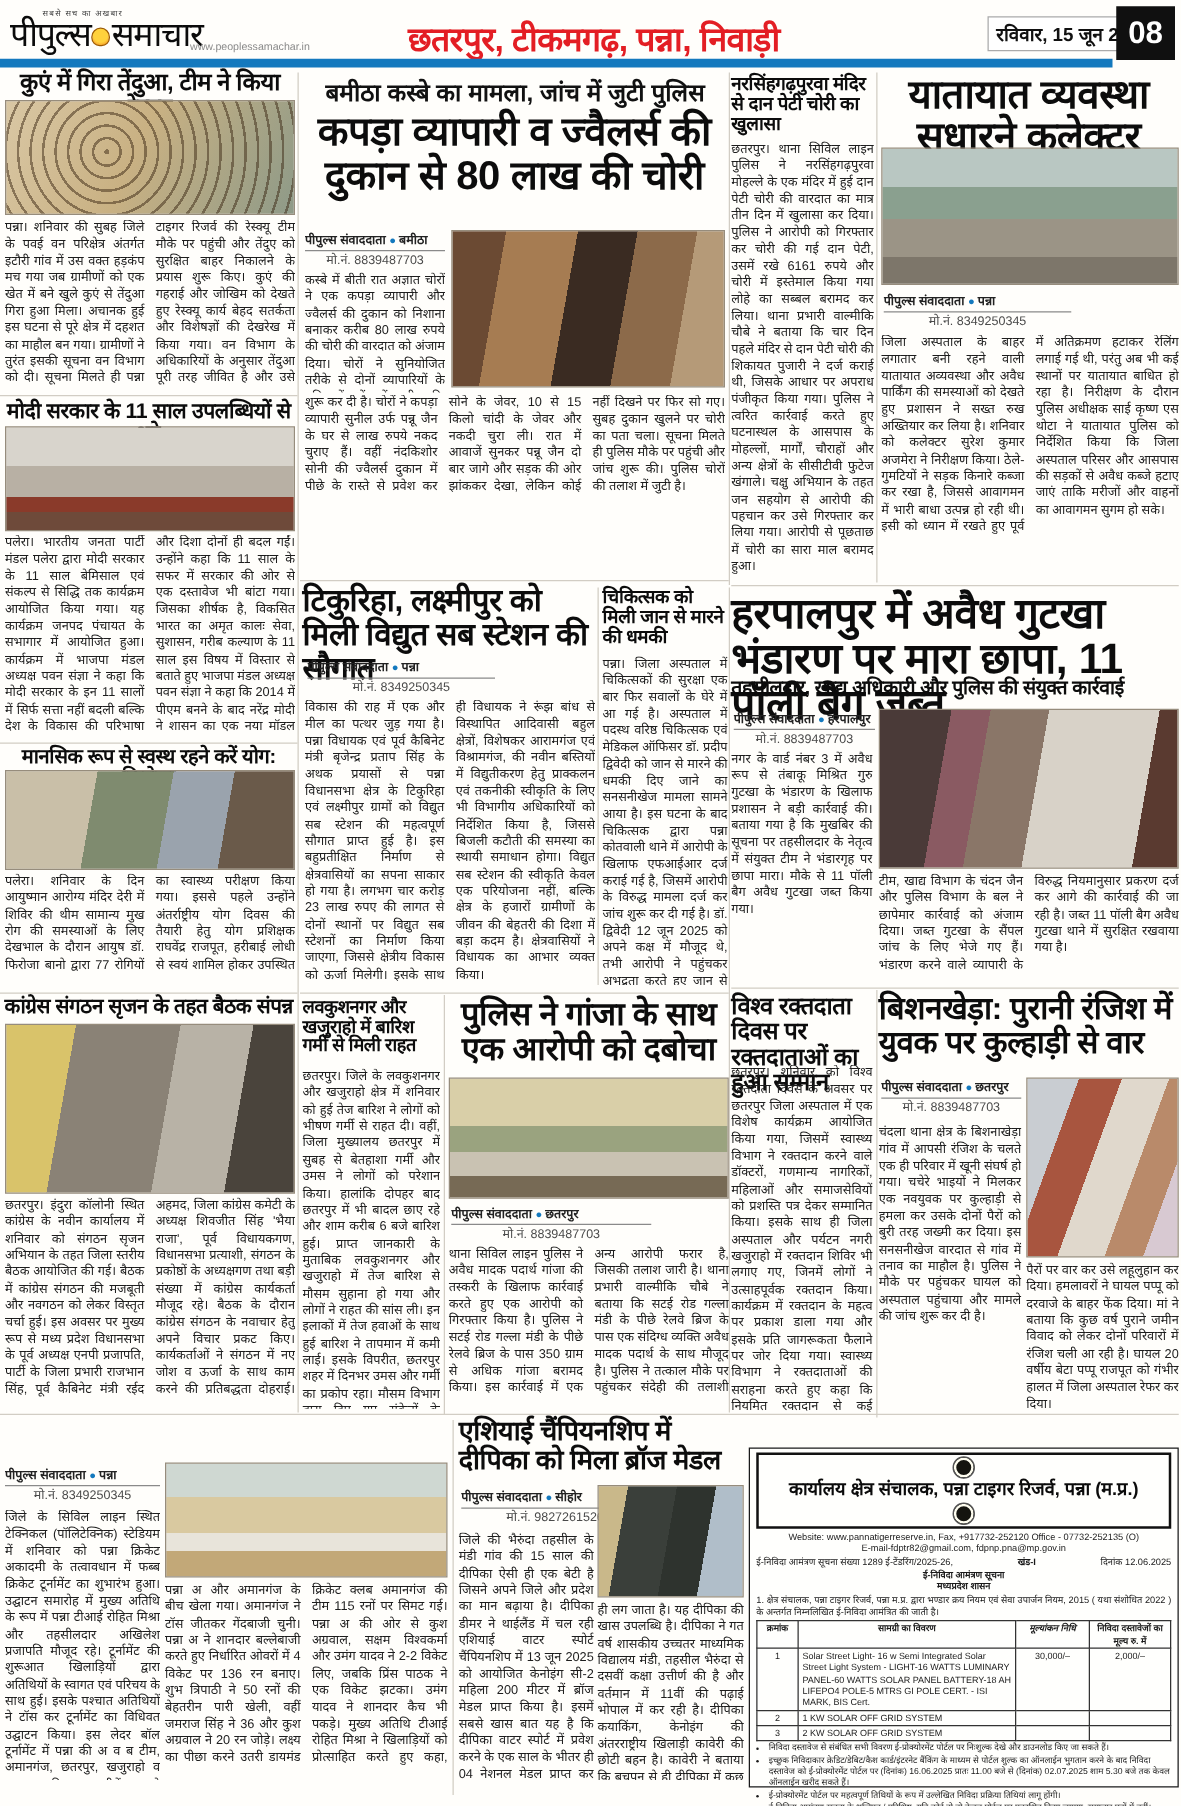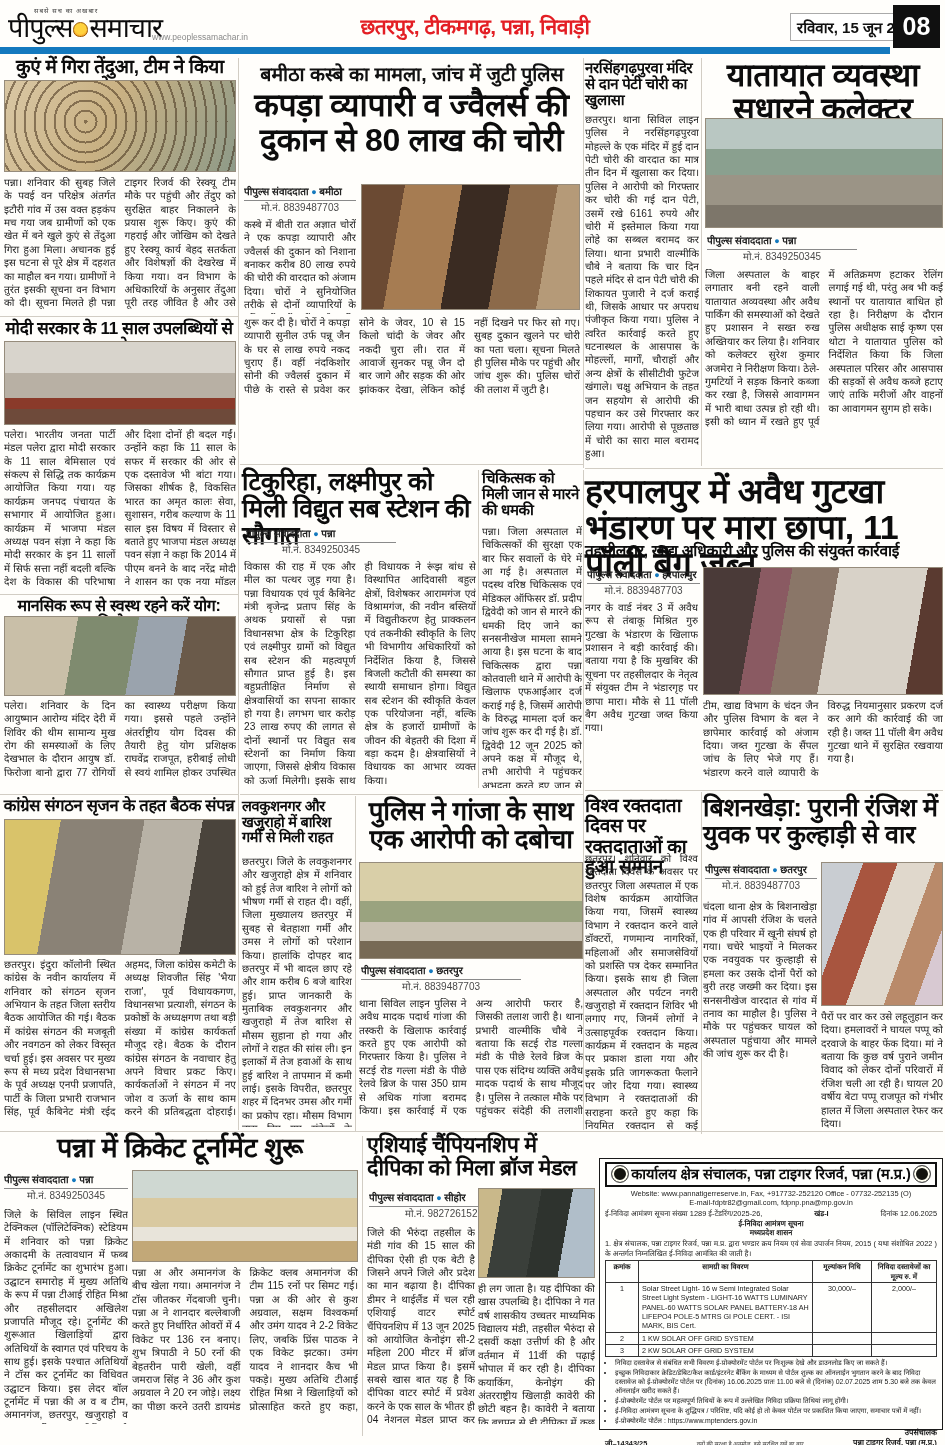--- a/index.html
+++ b/index.html
@@ -17,27 +17,27 @@
   .photo{border:1px solid #968c7c;box-sizing:border-box;}
   .vline{position:absolute;width:1px;background:#d2cdc4;}
   .hline{position:absolute;height:1px;background:#d2cdc4;}
   .ctr{text-align:center;}
   
   #mast-logo{font-weight:normal;font-size:27px;letter-spacing:-1px;color:#0b0b0b;line-height:1;}
   #tagline{font-size:6.5px;color:#444;letter-spacing:1px;margin-left:26px;}
   .bulb{display:inline-block;width:13px;height:13px;border-radius:50% 50% 45% 45%;
         background:radial-gradient(circle at 50% 40%,#ffd23d 0 55%,#f07d1a 100%);
         border:1px solid #9c5a00;vertical-align:baseline;margin:0 1px;}
-  #edition{color:#e31e24;font-weight:bold;font-size:21px;text-align:center;letter-spacing:-.5px;}
+  #edition{color:#e31e24;font-weight:bold;font-size:27px;text-align:center;letter-spacing:-.5px;}
   #datebox{font-size:15px;font-weight:bold;color:#111;border:1px solid #aaa;padding:3px 6px;background:#fff;}
   #pageno{background:#101010;color:#fff;font-weight:bold;font-size:25px;display:flex;align-items:center;justify-content:center;}
   #bluebar{background:#1479be;}
   
   #notice{border:1.5px solid #1a1a1a;background:#fffffd;box-sizing:border-box;padding:3px 5px;font-size:7.4px;line-height:1.3;}
-  #notice .nhead{border:2px solid #111;display:flex;align-items:center;justify-content:space-between;padding:1px 4px;margin-bottom:2px;}
+  #notice .nhead{border:2px solid #111;display:flex;align-items:center;justify-content:space-between;padding:1px 4px;margin-bottom:2px;flex-direction:column;}
   #notice .nhead .t{font-weight:bold;font-size:14.5px;color:#0b0b0b;flex:1;text-align:center;}
   .emblem{width:16px;height:16px;border-radius:50%;background:#14140f;border:1px solid #555;
           box-shadow:inset 0 0 0 2px #fffef0;flex:0 0 auto;}
   #notice .contact{text-align:center;color:#222;}
   #notice .meta{display:flex;justify-content:space-between;margin-top:1px;}
   #notice .cb{font-weight:bold;text-align:center;}
   #notice table{width:100%;border-collapse:collapse;margin-top:2px;}
   #notice th,#notice td{border:1px solid #333;padding:1px 3px;font-size:7.2px;vertical-align:top;}
   #notice th{font-weight:bold;text-align:center;}
   #notice ul{margin:2px 0 0 10px;padding:0;}
@@ -139,21 +139,20 @@
   <div class="abs hl" style="left:585px;top:796px;width:113px;font-size:19px;">विश्व रक्तदाता दिवस पर रक्तदाताओं का हुआ सम्मान</div>
   <div class="abs body" style="left:585px;top:852px;width:113px;height:280px;">छतरपुर। शनिवार को विश्व रक्तदाता दिवस के अवसर पर छतरपुर जिला अस्पताल में एक विशेष कार्यक्रम आयोजित किया गया, जिसमें स्वास्थ्य विभाग ने रक्तदान करने वाले डॉक्टरों, गणमान्य नागरिकों, महिलाओं और समाजसेवियों को प्रशस्ति पत्र देकर सम्मानित किया। इसके साथ ही जिला अस्पताल और पर्यटन नगरी खजुराहो में रक्तदान शिविर भी लगाए गए, जिनमें लोगों ने उत्साहपूर्वक रक्तदान किया। कार्यक्रम में रक्तदान के महत्व पर प्रकाश डाला गया और इसके प्रति जागरूकता फैलाने पर जोर दिया गया। स्वास्थ्य विभाग ने रक्तदाताओं की सराहना करते हुए कहा कि नियमित रक्तदान से कई जिंदगियां बच सकती है।</div>
 
   <div class="abs hl" style="left:703px;top:794px;width:242px;font-size:25px;">बिशनखेड़ा: पुरानी रंजिश में युवक पर कुल्हाड़ी से वार</div>
   <div class="abs byline" style="left:705px;top:862px;width:112px;"><span>पीपुल्स संवाददाता</span> <span class="place">छतरपुर</span></div>
   <div class="abs mob" style="left:705px;top:878px;width:112px;">मो.नं. 8839487703</div>
   <div class="abs photo" style="left:821px;top:862px;width:122px;height:144px;background:linear-gradient(110deg,#c9cdd2 0 24%,#a8553f 24% 44%,#e0d8cc 44% 66%,#b98a6a 66% 84%,#d8c9d2 84%);"></div>
   <div class="abs body" style="left:703px;top:900px;width:114px;height:232px;">चंदला थाना क्षेत्र के बिशनाखेड़ा गांव में आपसी रंजिश के चलते एक ही परिवार में खूनी संघर्ष हो गया। चचेरे भाइयों ने मिलकर एक नवयुवक पर कुल्हाड़ी से हमला कर उसके दोनों पैरों को बुरी तरह जख्मी कर दिया। इस सनसनीखेज वारदात से गांव में तनाव का माहौल है। पुलिस ने मौके पर पहुंचकर घायल को अस्पताल पहुंचाया और मामले की जांच शुरू कर दी है।</div>
   <div class="abs body" style="left:821px;top:1010px;width:122px;height:122px;">पैरों पर वार कर उसे लहूलुहान कर दिया। हमलावरों ने घायल पप्पू को दरवाजे के बाहर फेंक दिया। मां ने बताया कि कुछ वर्ष पुराने जमीन विवाद को लेकर दोनों परिवारों में रंजिश चली आ रही है। घायल 20 वर्षीय बेटा पप्पू राजपूत को गंभीर हालत में जिला अस्पताल रेफर कर दिया।</div>
 
-  <div class="abs hl ctr" style="left:0;top:1134px;width:360px;font-size:27px;">पन्ना में क्रिकेट टूर्नामेंट शुरू</div>
   <div class="abs byline" style="left:4px;top:1172px;width:124px;"><span>पीपुल्स संवाददाता</span> <span class="place">पन्ना</span></div>
   <div class="abs mob" style="left:4px;top:1188px;width:124px;">मो.नं. 8349250345</div>
   <div class="abs photo" style="left:132px;top:1170px;width:226px;height:92px;background:linear-gradient(#cfd8d2 0 30%,#d9c9a0 30% 62%,#e8e4da 62% 78%,#c2a878 78%);"></div>
   <div class="abs body" style="left:4px;top:1208px;width:124px;height:216px;">जिले के सिविल लाइन स्थित टेक्निकल (पॉलिटेक्निक) स्टेडियम में शनिवार को पन्ना क्रिकेट अकादमी के तत्वावधान में फब्ब क्रिकेट टूर्नामेंट का शुभारंभ हुआ। उद्घाटन समारोह में मुख्य अतिथि के रूप में पन्ना टीआई रोहित मिश्रा और तहसीलदार अखिलेश प्रजापति मौजूद रहे। टूर्नामेंट की शुरूआत खिलाड़ियों द्वारा अतिथियों के स्वागत एवं परिचय के साथ हुई। इसके पश्चात अतिथियों ने टॉस कर टूर्नामेंट का विधिवत उद्घाटन किया। इस लेदर बॉल टूर्नामेंट में पन्ना की अ व ब टीम, अमानगंज, छतरपुर, खजुराहो व राजनगर की कुल 6 टीमें भाग ले रही हैं। उद्घाटन मैच</div>
   <div class="abs body c2" style="left:132px;top:1266px;width:226px;height:160px;">पन्ना अ और अमानगंज के बीच खेला गया। अमानगंज ने टॉस जीतकर गेंदबाजी चुनी। पन्ना अ ने शानदार बल्लेबाजी करते हुए निर्धारित ओवरों में 4 विकेट पर 136 रन बनाए। शुभ त्रिपाठी ने 50 रनों की बेहतरीन पारी खेली, वहीं जमराज सिंह ने 36 और कुश अग्रवाल ने 20 रन जोड़े। लक्ष्य का पीछा करने उतरी डायमंड क्रिकेट क्लब अमानगंज की टीम 115 रनों पर सिमट गई। पन्ना अ की ओर से कुश अग्रवाल, सक्षम विश्वकर्मा और उमंग यादव ने 2-2 विकेट लिए, जबकि प्रिंस पाठक ने एक विकेट झटका। उमंग यादव ने शानदार कैच भी पकड़े। मुख्य अतिथि टीआई रोहित मिश्रा ने खिलाड़ियों को प्रोत्साहित करते हुए कहा, खेल न केवल शरीर को स्वस्थ रखता है, बल्कि बच्चों के सर्वांगीण विकास के लिए भी आवश्यक है। आज स्कूल बंद हैं, ऐसे में छात्रों को मोबाइल के बजाय मैदान में समय देना चाहिए।</div>
 
   <div class="abs hl" style="left:367px;top:1134px;width:228px;font-size:21.5px;">एशियाई चैंपियनशिप में दीपिका को मिला ब्रॉज मेडल</div>
   <div class="abs byline" style="left:369px;top:1190px;width:150px;"><span>पीपुल्स संवाददाता</span> <span class="place">सीहोर</span></div>
   <div class="abs mob" style="left:369px;top:1206px;width:150px;">मो.नं. 9827261526</div>
   <div class="abs photo" style="left:478px;top:1188px;width:117px;height:90px;background:linear-gradient(100deg,#c9b88a 0 18%,#3a3f3a 18% 48%,#2e332e 48% 72%,#b0bec9 72%);"></div>
@@ -174,21 +173,21 @@
       <span>दिनांक 12.06.2025</span>
     </div>
     <div class="cb">ई-निविदा आमंत्रण सूचना</div>
     <div class="cb">मध्यप्रदेश शासन</div>
     <div style="text-align:justify;margin-top:1px;">1. क्षेत्र संचालक, पन्ना टाइगर रिजर्व, पन्ना म.प्र. द्वारा भण्डार क्रय नियम एवं सेवा उपार्जन नियम, 2015 ( यथा संशोधित 2022 ) के अन्तर्गत निम्नलिखित ई-निविदा आमंत्रित की जाती है।</div>
     <table>
       <tbody>
           <tr>
         <th style="width:26px;">क्रमांक</th>
         <th>सामग्री का विवरण</th>
-        <th style="width:52px;">मूल्यांकन निधि</th>
+        <th style="width:52px;font-style:italic;">मूल्यांकन निधि</th>
         <th style="width:58px;">निविदा दस्तावेजों का मूल्य रु. में</th>
       </tr>
       <tr>
         <td class="ctr">1</td>
         <td>Solar Street Light- 16 w Semi Integrated Solar Street Light System - LIGHT-16 WATTS LUMINARY  PANEL-60 WATTS SOLAR PANEL  BATTERY-18 AH LIFEPO4  POLE-5 MTRS GI POLE  CERT. - ISI MARK, BIS Cert.</td>
         <td class="ctr">30,000/–</td>
         <td class="ctr">2,000/–</td>
       </tr>
       <tr>
         <td class="ctr">2</td>

